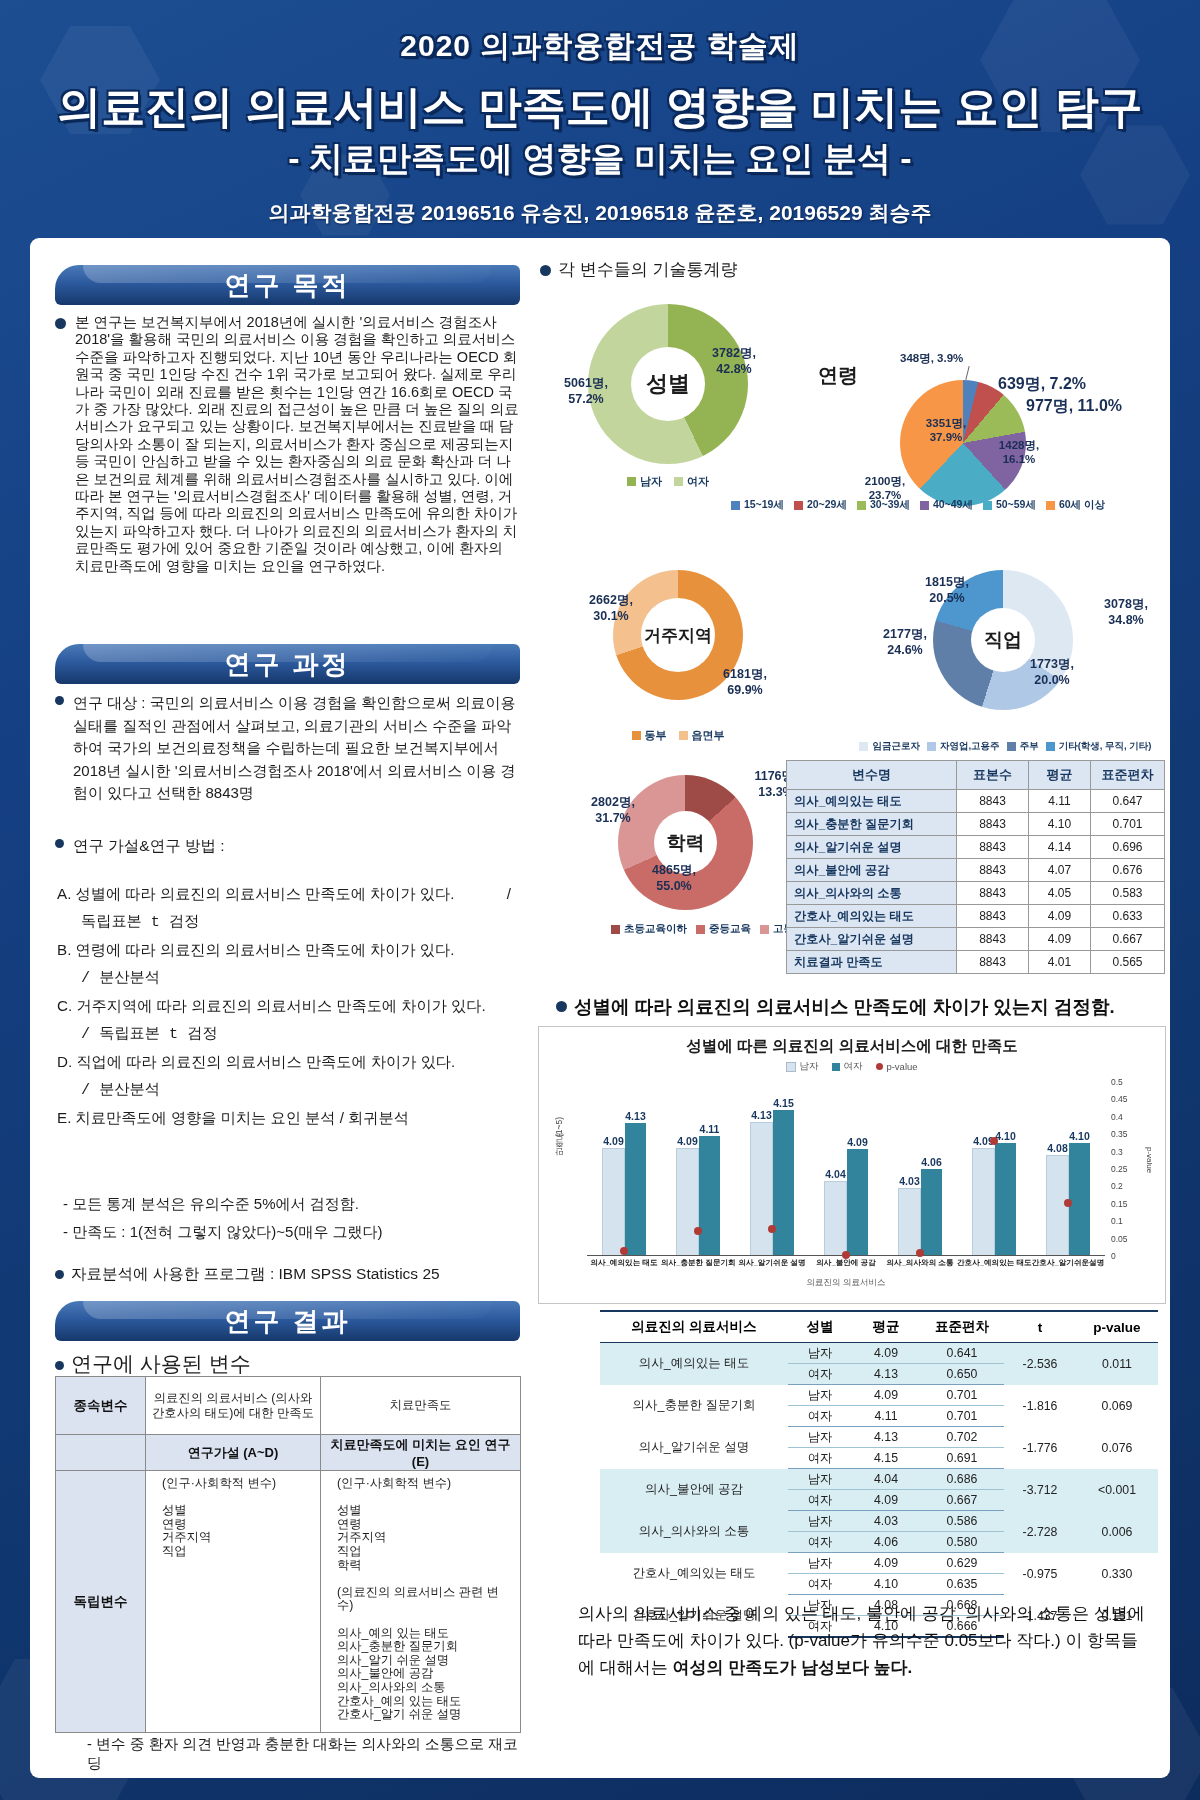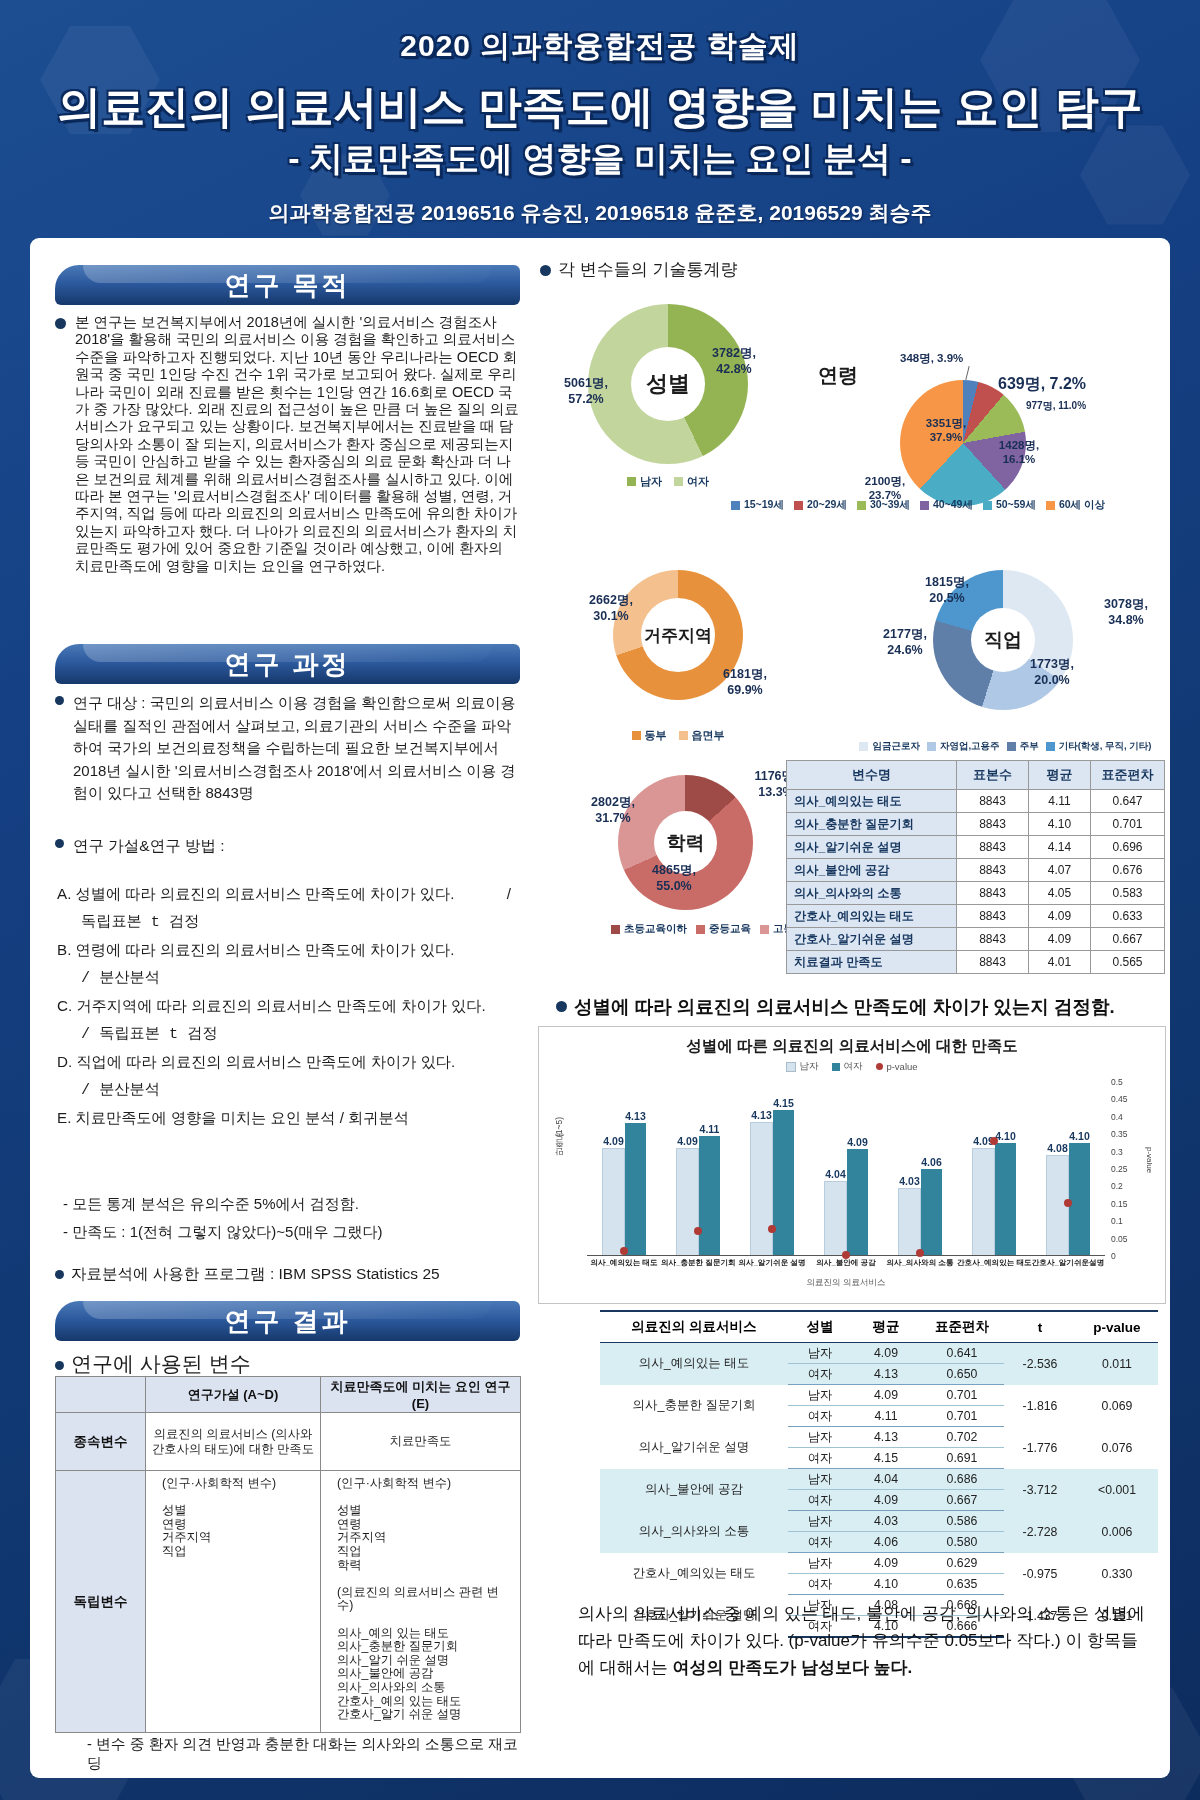--- a/index.html
+++ b/index.html
@@ -181,30 +181,30 @@
       <span class="dot smalldot"></span><span>연구에 사용된 변수</span>
     </div>
 
     <table class="vtable">
       <colgroup>
           <col style="width:90px">
           <col style="width:175px">
           <col style="width:200px">
         </colgroup>
       <tbody>
-          <tr>
-        <th></th>
-        <th>연구가설 (A~D)</th>
-        <th>치료만족도에 미치는 요인 연구 (E)</th>
-      </tr>
-      <tr style="height:58px;">
+          <tr style="height:58px;">
         <td class="rowlab">종속변수</td>
         <td class="c">의료진의 의료서비스 (의사와
 간호사의 태도)에 대한 만족도</td>
         <td class="c">치료만족도</td>
+      </tr>
+      <tr>
+        <th></th>
+        <th>연구가설 (A~D)</th>
+        <th>치료만족도에 미치는 요인 연구 (E)</th>
       </tr>
       <tr style="height:262px;">
         <td class="rowlab">독립변수</td>
         <td class="l">(인구·사회학적 변수)
 
 성별
 연령
 거주지역
 직업</td>
         <td class="l">(인구·사회학적 변수)
@@ -253,21 +253,21 @@
           </span>
         </div>
     </div>
 
     <div class="chart-block" style="left:270px;top:50px;width:360px;height:215px;">
       <div class="ptitle" style="left:10px;top:74px;">연령</div>
       <div class="pie" style="left: 92px; top: 92px; width: 126px; height: 126px; background: conic-gradient(rgb(79, 129, 189) 0%, rgb(79, 129, 189) 3.90782%, rgb(192, 80, 77) 3.90782%, rgb(192, 80, 77) 11.1222%, rgb(155, 187, 89) 11.1222%, rgb(155, 187, 89) 22.1443%, rgb(128, 100, 162) 22.1443%, rgb(128, 100, 162) 38.2766%, rgb(75, 172, 198) 38.2766%, rgb(75, 172, 198) 62.024%, rgb(247, 150, 70) 62.024%, rgb(247, 150, 70) 100%);"></div>
       <div class="plabel nowrap" style="left:92px;top:62px;font-size:11.5px;">348명, 3.9%</div>
       <div class="leader" style="left:159px;top:78px;"></div>
       <div class="plabel nowrap" style="left:190px;top:88px;font-size:16px;">639명, 7.2%</div>
-      <div class="plabel nowrap" style="left:218px;top:110px;font-size:10px;">977명, 11.0%</div>
+      <div class="plabel nowrap" style="left:218px;top:110px;font-size:16px;">977명, 11.0%</div>
       <div class="plabel" style="left:176px;top:150px;width:70px;font-size:11.5px;line-height:14px;">1428명, 16.1%</div>
       <div class="plabel" style="left:42px;top:186px;width:70px;font-size:11.5px;line-height:14px;">2100명, 23.7%</div>
       <div class="plabel" style="left:102px;top:128px;width:72px;font-size:11.5px;line-height:14px;">3351명, 37.9%</div>
     </div>
     <div class="legend" style="left:140px;top:260px;width:480px;font-size:10.5px;gap:10px;">
         <span class="lg-item">
           <i class="lg-sq" style="background: rgb(79, 129, 189);"></i>
           <span>15~19세</span>
         </span>
         <span class="lg-item">

